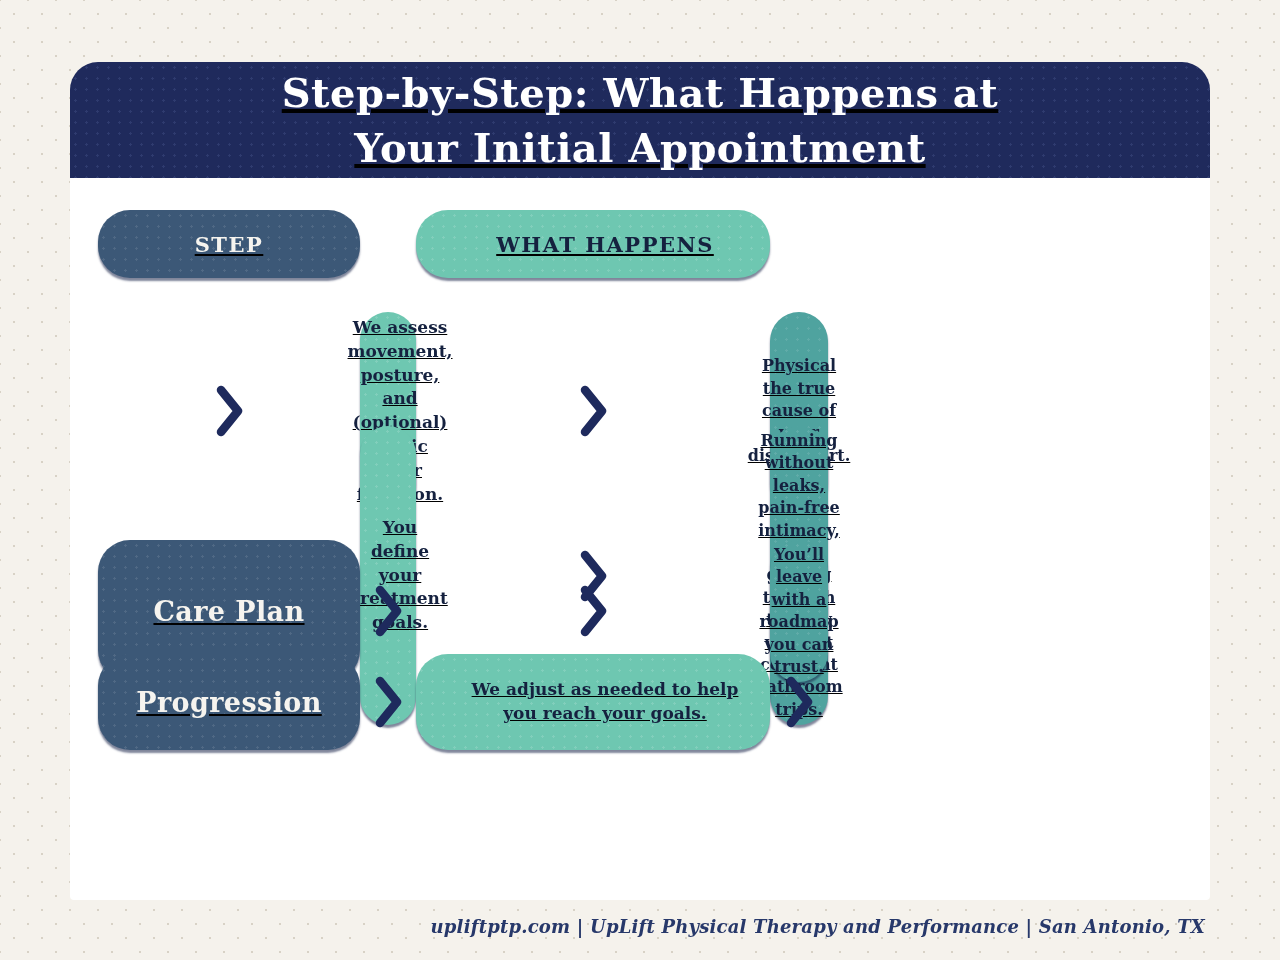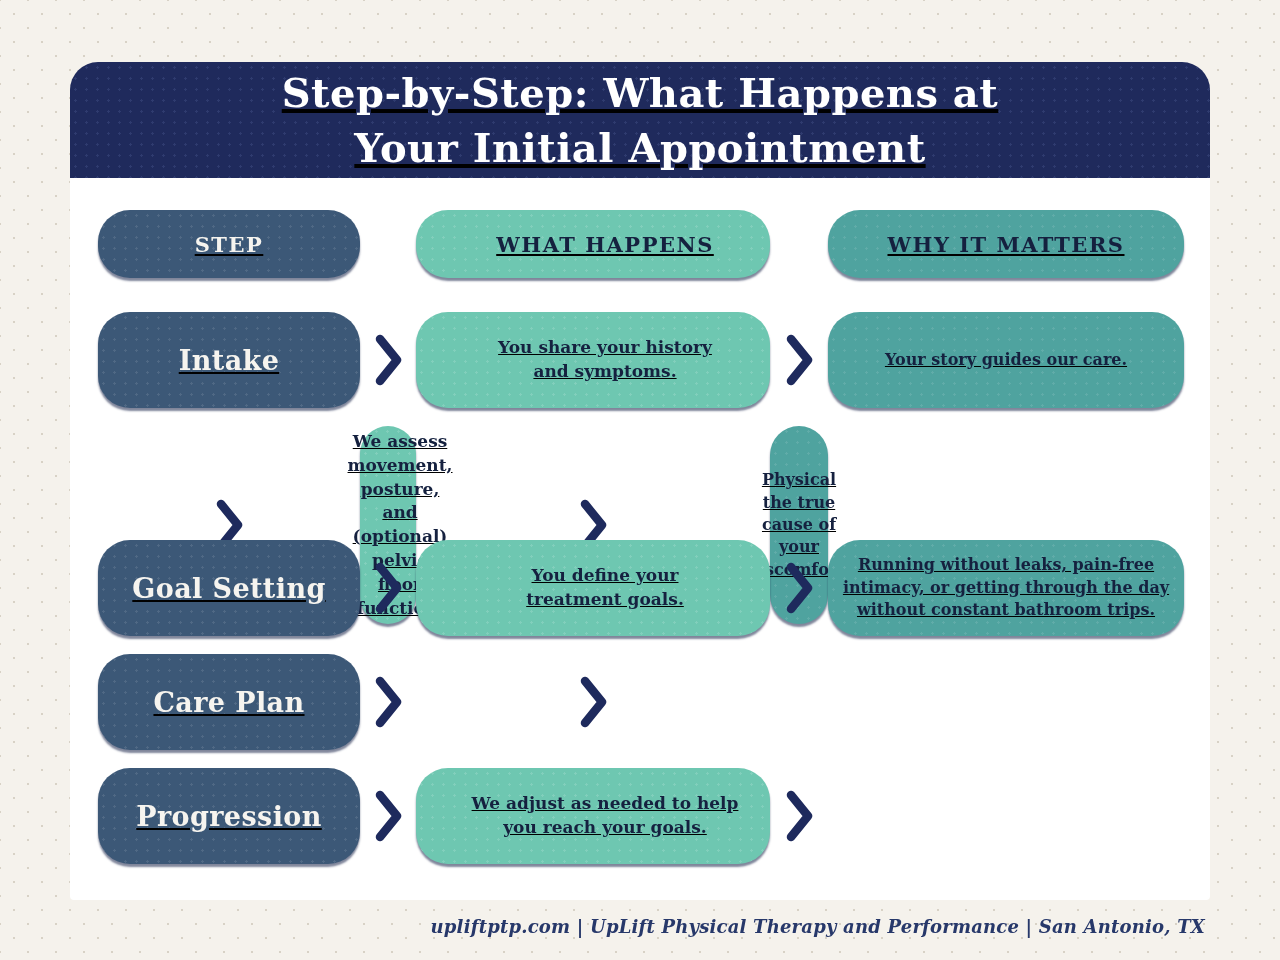--- a/index.html
+++ b/index.html
@@ -104,60 +104,42 @@
 Your Initial Appointment</h1>
   </div>
 
   <div class="table">
 
     <div class="t-row t-head">
       <div class="box slate head">STEP</div>
       <div></div>
       <div class="box mint head">WHAT HAPPENS</div>
       <div></div>
-      <div class="box teal head">WHY IT MATTERS</div>
     </div>
 
-    <div class="t-row">
-      <div class="box slate step">Intake</div>
-      <div class="arrow">
-        <svg width="30" height="60" viewBox="0 0 30 60">
-            <path d="M7 9 L24 30 L7 51" fill="none" stroke="#1e2a5d" stroke-width="8.5" stroke-linecap="round" stroke-linejoin="round"></path>
-          </svg>
-      </div>
-      <div class="box mint what body-text">You share your history
-and symptoms.</div>
-      <div class="arrow">
-        <svg width="30" height="60" viewBox="0 0 30 60">
-            <path d="M7 9 L24 30 L7 51" fill="none" stroke="#1e2a5d" stroke-width="8.5" stroke-linecap="round" stroke-linejoin="round"></path>
-          </svg>
-      </div>
-      <div class="box teal why body-text">Your story guides our care.</div>
-    </div>
 
     <div class="t-row">
       <div class="arrow">
         <svg width="30" height="60" viewBox="0 0 30 60">
             <path d="M7 9 L24 30 L7 51" fill="none" stroke="#1e2a5d" stroke-width="8.5" stroke-linecap="round" stroke-linejoin="round"></path>
           </svg>
       </div>
       <div class="box mint what body-text">We assess movement,
 posture, and (optional) pelvic
 floor function.</div>
       <div class="arrow">
         <svg width="30" height="60" viewBox="0 0 30 60">
             <path d="M7 9 L24 30 L7 51" fill="none" stroke="#1e2a5d" stroke-width="8.5" stroke-linecap="round" stroke-linejoin="round"></path>
           </svg>
       </div>
       <div class="box teal why body-text">Physical the true cause of
 your discomfort.</div>
     </div>
 
     <div class="t-row">
-      <div class="box slate step">Goal Setting</div>
       <div class="arrow">
         <svg width="30" height="60" viewBox="0 0 30 60">
             <path d="M7 9 L24 30 L7 51" fill="none" stroke="#1e2a5d" stroke-width="8.5" stroke-linecap="round" stroke-linejoin="round"></path>
           </svg>
       </div>
       <div class="box mint what body-text">You define your
 treatment goals.</div>
       <div class="arrow">
         <svg width="30" height="60" viewBox="0 0 30 60">
             <path d="M7 9 L24 30 L7 51" fill="none" stroke="#1e2a5d" stroke-width="8.5" stroke-linecap="round" stroke-linejoin="round"></path>
@@ -173,20 +155,22 @@
       <div class="arrow">
         <svg width="30" height="60" viewBox="0 0 30 60">
             <path d="M7 9 L24 30 L7 51" fill="none" stroke="#1e2a5d" stroke-width="8.5" stroke-linecap="round" stroke-linejoin="round"></path>
           </svg>
       </div>
       <div class="arrow">
         <svg width="30" height="60" viewBox="0 0 30 60">
             <path d="M7 9 L24 30 L7 51" fill="none" stroke="#1e2a5d" stroke-width="8.5" stroke-linecap="round" stroke-linejoin="round"></path>
           </svg>
       </div>
+      <div class="box teal why body-text">You’ll leave with a roadmap
+you can trust.</div>
     </div>
 
     <div class="t-row">
       <div class="box slate step">Progression</div>
       <div class="arrow">
         <svg width="30" height="60" viewBox="0 0 30 60">
             <path d="M7 9 L24 30 L7 51" fill="none" stroke="#1e2a5d" stroke-width="8.5" stroke-linecap="round" stroke-linejoin="round"></path>
           </svg>
       </div>
       <div class="box mint what body-text">We adjust as needed to help

